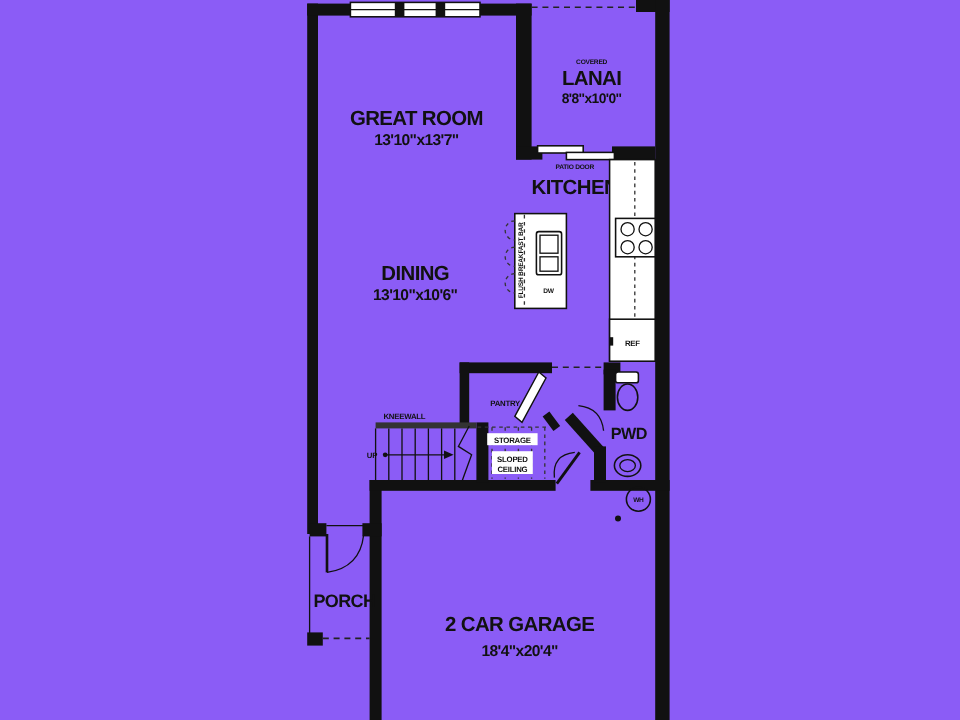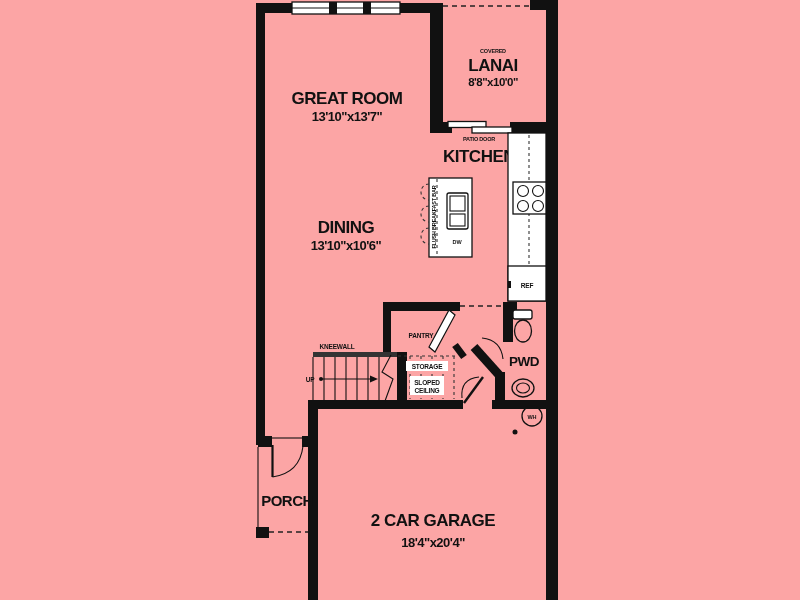--- a/index.html
+++ b/index.html
@@ -1,16 +1,16 @@
 <!DOCTYPE html>
 <html><head>
 <meta charset="utf-8">
 <style>
   html,body{margin:0;padding:0;background:#ffffff;}
-  .stage{position:relative;width:800px;height:600px;background:#fca5a5;overflow:hidden;}
+  .stage{position:relative;width:800px;height:600px;background:#8b5cf6;overflow:hidden;}
   svg text{font-family:"Liberation Sans",sans-serif;fill:#111111;font-weight:bold;}
   .room-lbl{font-size:17px;letter-spacing:-0.5px;}
   .room-lbl-md{font-size:15px;letter-spacing:-0.5px;}
   .dims{font-size:13px;letter-spacing:-0.5px;}
   .dims-sm{font-size:11.5px;letter-spacing:-0.5px;}
   .tiny{font-size:6.5px;letter-spacing:-0.2px;}
   .micro{font-size:5.5px;letter-spacing:-0.2px;}
   .pwd-lbl{font-size:13.5px;letter-spacing:-0.5px;}
   .wall{fill:#111111;stroke:none;}
   .thin{fill:#ffffff;stroke:#111111;stroke-width:1.3;}

